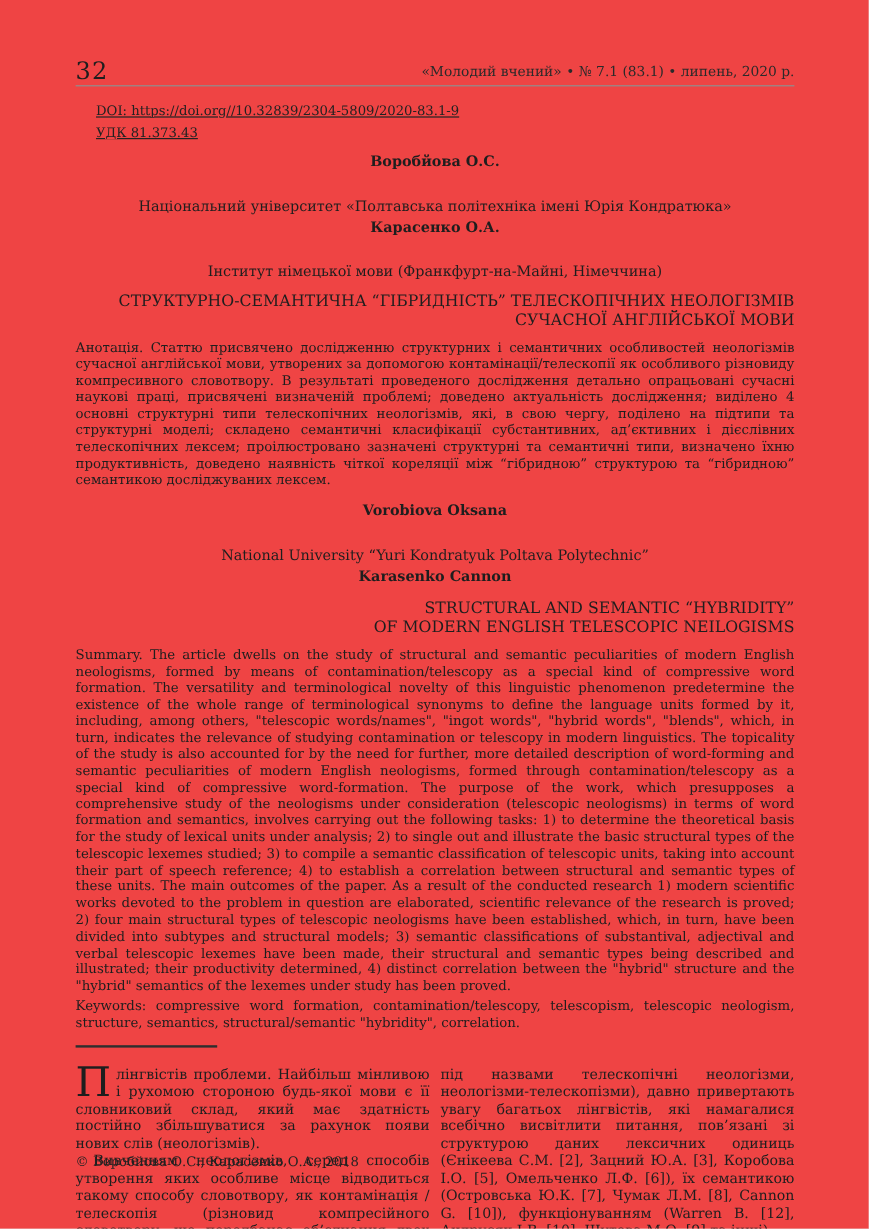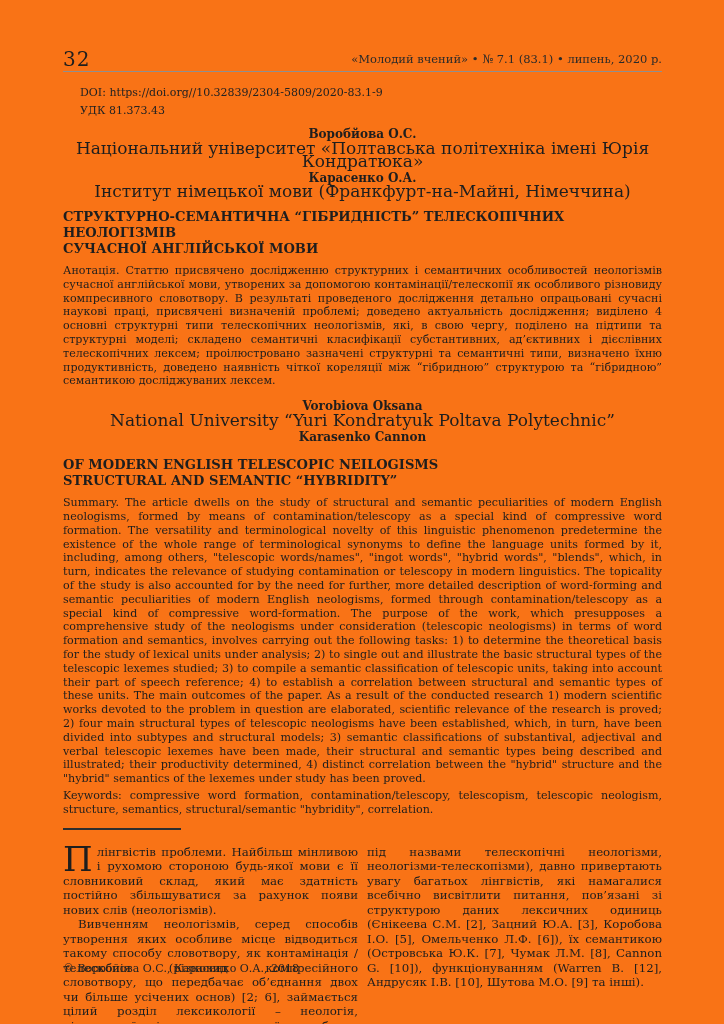--- a/index.html
+++ b/index.html
@@ -1,41 +1,41 @@
 <!DOCTYPE html>
 <html><head>
 <meta charset="utf-8">
 <style>
   html,body{margin:0;padding:0;background:#e8e8e8;}
   .page{
     position:relative;
     width:724px;height:1024px;
     margin:0 auto;
-    background:#f97316;
+    background:#ef4444;
     color:#1e1e1e;
     font-family:"DejaVu Serif","Liberation Serif",serif;
     overflow:hidden;
   }
   .content{padding:0 62px 0 63px;}
 
   
   .header{position:relative;height:71px;border-bottom:1px solid #8f8f8f;}
   .page-num{position:absolute;left:0;bottom:2px;font-size:20px;line-height:1;letter-spacing:1px;}
   .journal-line{position:absolute;left:0;right:0;bottom:5px;text-align:right;font-size:11.5px;color:#2a2a2a;}
 
   
-  .meta{margin-top:12px;padding-left:17px;font-size:11px;line-height:17.5px;color:#222;}
+  .meta{margin-top:12px;padding-left:17px;font-size:11px;line-height:17.5px;color:#222;text-decoration:underline;}
 
   
   .authors{text-align:center;margin-top:8px;}
   .authors .name{font-weight:bold;font-size:12px;line-height:14.5px;}
-  .authors .affil{font-size:17px;line-height:13px;margin-bottom:3px;}
+  .authors .affil{font-size:12px;line-height:13px;margin-bottom:3px;margin-top:24px;}
 
   
-  .title{ text-align:left;font-weight:bold;font-size:13.1px;line-height:16px;margin-top:11px;}
+  .title{ text-align:right;font-weight:normal;font-size:13.1px;line-height:16px;margin-top:11px;}
   .title span{display:block;}
 
   
   .para{font-size:11.1px;line-height:13.8px;text-align:justify;margin:7px 0 0 0;}
   .kw{margin-top:3px;}
   .b{font-weight:normal;}
   .i{}
 
   .divider{width:118px;border-top:2px solid #2e2e2e;margin-top:11px;}
 
@@ -78,22 +78,22 @@
 
     <p class="para"><span class="b">Анотація. </span><span>Статтю присвячено дослідженню структурних і семантичних особливостей неологізмів сучасної англійської мови, утворених за допомогою контамінації/телескопії як особливого різновиду компресивного словотвору. В результаті проведеного дослідження детально опрацьовані сучасні наукові праці, присвячені визначеній проблемі; доведено актуальність дослідження; виділено 4 основні структурні типи телескопічних неологізмів, які, в свою чергу, поділено на підтипи та структурні моделі; складено семантичні класифікації субстантивних, ад’єктивних і дієслівних телескопічних лексем; проілюстровано зазначені структурні та семантичні типи, визначено їхню продуктивність, доведено наявність чіткої кореляції між “гібридною” структурою та “гібридною” семантикою досліджуваних лексем.</span></p>
 
     <div class="authors" style="margin-top:11px">
       <div class="name">Vorobiova Oksana</div>
       <div class="affil">National University “Yuri Kondratyuk Poltava Polytechnic”</div>
       <div class="name">Karasenko Cannon</div>
     </div>
 
     <div class="title" style="margin-top:13px">
+      <span>STRUCTURAL AND SEMANTIC “HYBRIDITY”</span>
       <span>OF MODERN ENGLISH TELESCOPIC NEILOGISMS</span>
-      <span>STRUCTURAL AND SEMANTIC “HYBRIDITY”</span>
     </div>
 
     <p class="para"><span class="b">Summary. </span><span>The article dwells on the study of structural and semantic peculiarities of modern English neologisms, formed by means of </span><span class="i">contamination/telescopy</span><span> as a special kind of compressive word formation. The versatility and terminological novelty of this linguistic phenomenon predetermine the existence of the whole range of terminological synonyms to define the language units formed by it, including, among others, "telescopic words/names", "ingot words", "hybrid words", "blends", which, in turn, indicates the relevance of studying </span><span class="i">contamination</span><span> or </span><span class="i">telescopy</span><span> in modern linguistics. The topicality of the study is also accounted for by the need for further, more detailed description of word-forming and semantic peculiarities of modern English neologisms, formed through contamination/telescopy as a special kind of compressive word-formation. The </span><span class="i">purpose</span><span> of the work, which presupposes a comprehensive study of the neologisms under consideration (telescopic neologisms) in terms of word formation and semantics, involves carrying out the following tasks: 1) to determine the theoretical basis for the study of lexical units under analysis; 2) to single out and illustrate the basic structural types of the telescopic lexemes studied; 3) to compile a semantic classification of telescopic units, taking into account their part of speech reference; 4) to establish a correlation between structural and semantic types of these units. </span><span class="i">The main outcomes of the paper.</span><span> As a result of the conducted research 1) modern scientific works devoted to the problem in question are elaborated, scientific relevance of the research is proved; 2) four main structural types of telescopic neologisms have been established, which, in turn, have been divided into subtypes and structural models; 3) semantic classifications of substantival, adjectival and verbal telescopic lexemes have been made, their structural and semantic types being described and illustrated; their productivity determined, 4) distinct correlation between the "hybrid" structure and the "hybrid" semantics of the lexemes under study has been proved.</span></p>
     <p class="para kw"><span class="b">Keywords: </span><span>compressive word formation, contamination/telescopy, telescopism, telescopic neologism, structure, semantics, structural/semantic "hybridity", correlation.</span></p>
 
     <div class="divider"></div>
 
     <div class="columns">
       <div class="col">
         <p><span class="dropcap">П</span><span><span class="b">лінгвістів проблеми. </span><span>Найбільш мінливою і рухомою стороною будь-якої мови є її словниковий склад, який має здатність постійно збільшуватися за рахунок появи нових слів (неологізмів).</span></span></p>

